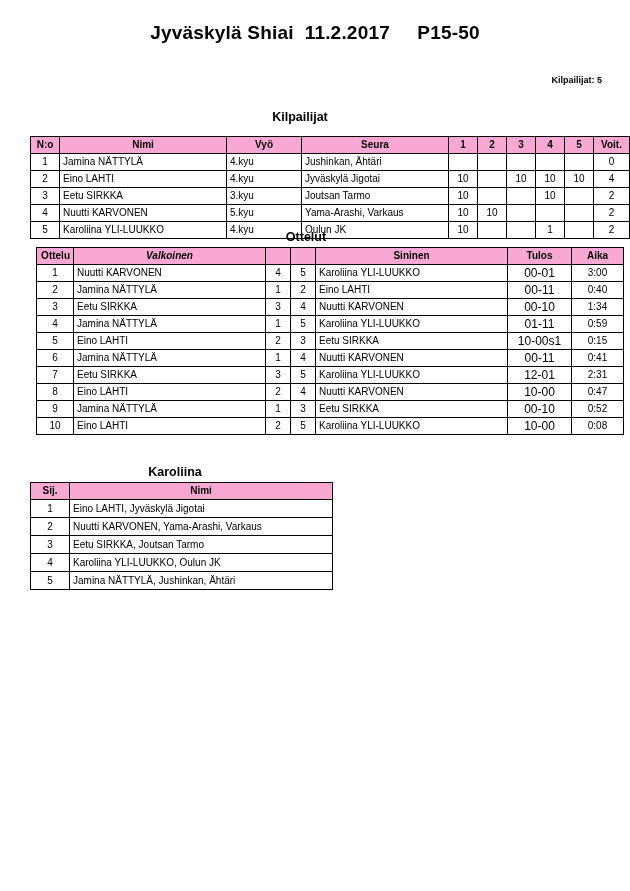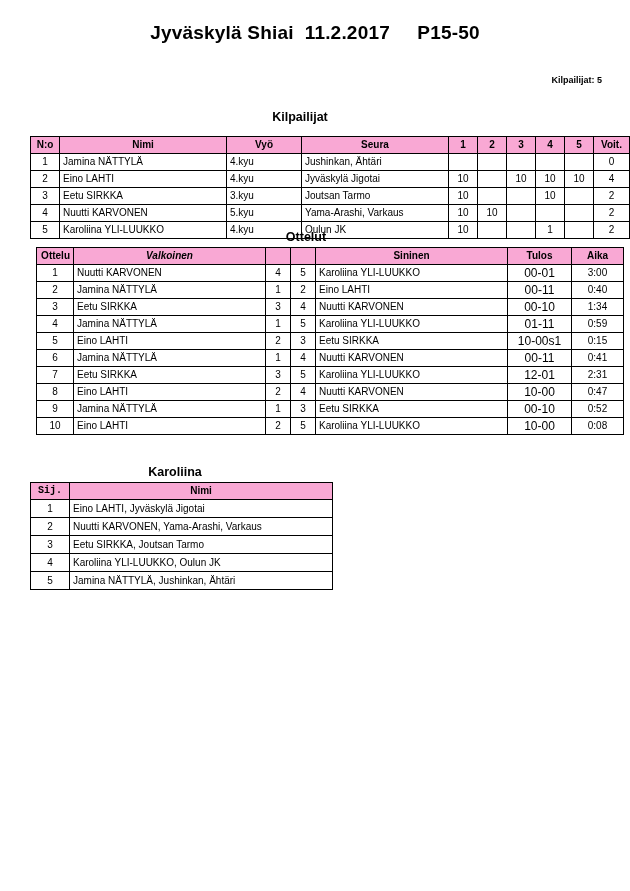--- a/index.html
+++ b/index.html
@@ -91,21 +91,21 @@
   #match-table .col-aika   { width: 45px; }
   #match-table td.tulos {
     text-align: center;
     font-size: 12px;
   }
 
   
   #result-block { left: 30px; top: 443px; }
   #result-block .section-heading { width: 290px; margin-bottom: 3px; }
   #result-table { width: 290px; }
-  #result-table .col-sij  { width: 32px; font-family: Liberation Mono, monospace; }
+  #result-table .col-sij  { width: 32px; }
   #result-table .col-nimi { width: 256px; }
   #result-table td { height: 17px; line-height: 17px; }
 </style>
 </head>
 <body>
 
 <div class="page">
 
   <div class="title">Jyväskylä Shiai  11.2.2017     P15-50</div>
   <div class="competitors-count">Kilpailijat: 5</div>

